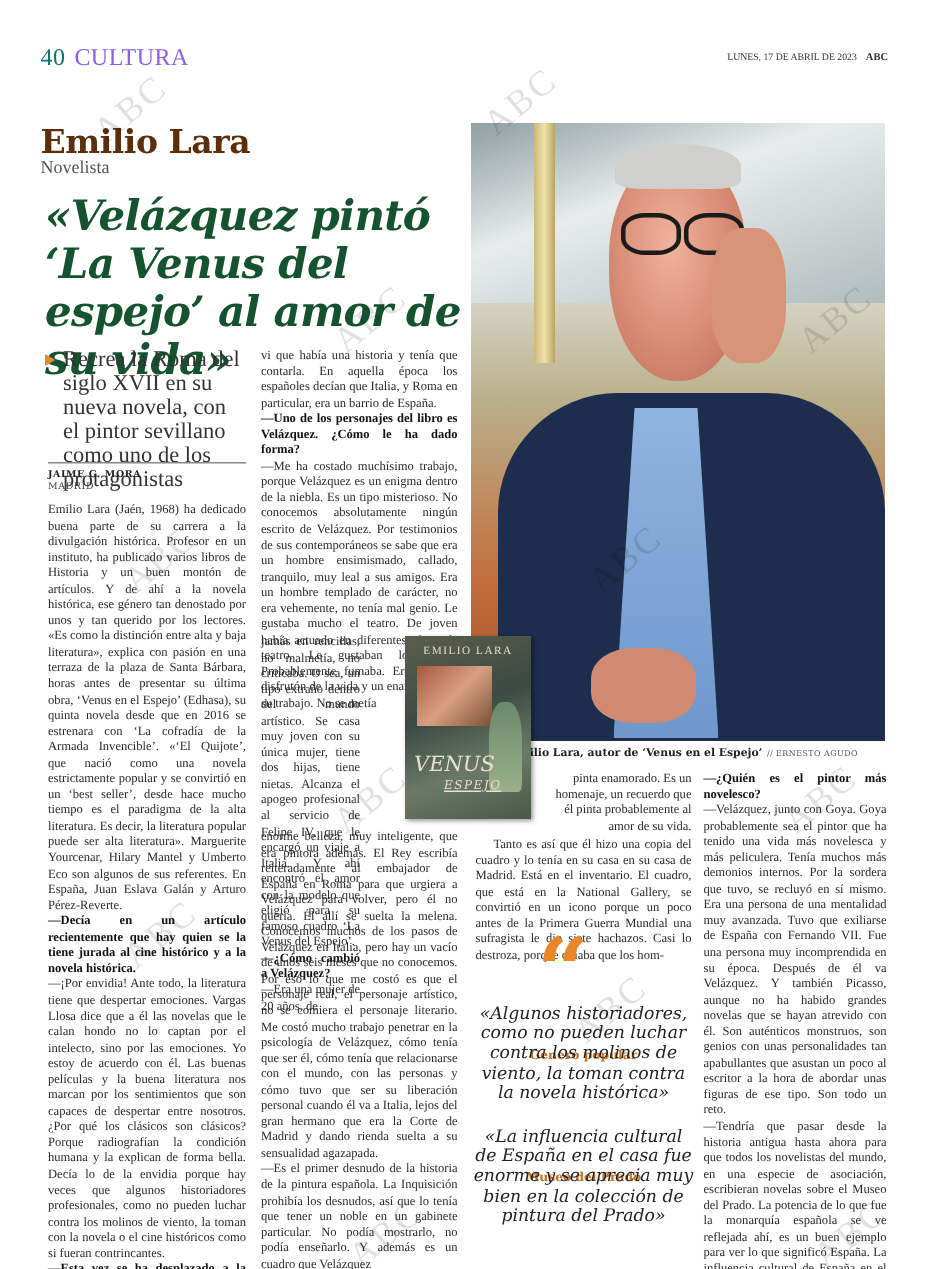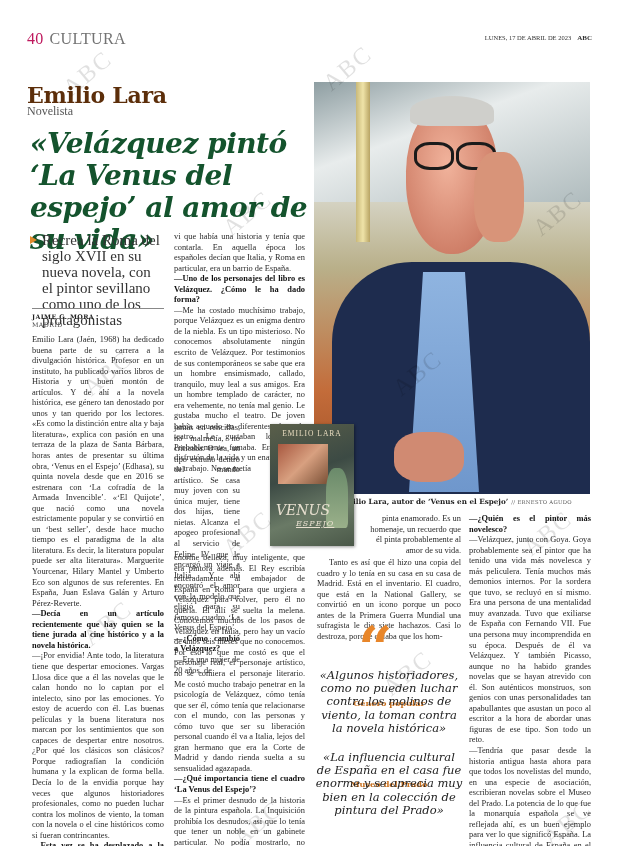--- a/index.html
+++ b/index.html
@@ -1,20 +1,20 @@
 <!DOCTYPE html>
 <html><head>
 <meta charset="utf-8">
 <style>
   html,body{margin:0;padding:0;background:#fff;}
   body{width:620px;height:846px;position:relative;overflow:hidden;font-family:"DejaVu Serif",serif;color:#222;}
   .abs{position:absolute;}
   .section-head{left:27px;top:30px;font-family:"Liberation Serif",serif;font-size:16px;letter-spacing:.3px;}
-  .section-head .num{color:#be185d;margin-right:6px;}
-  .section-head .sec{color:#737373;}
+  .section-head .num{color:#0f766e;margin-right:6px;}
+  .section-head .sec{color:#8b5cf6;}
   .dateline{right:28px;top:34px;font-family:"Liberation Serif",serif;font-size:6.5px;color:#333;}
   .dateline b{margin-left:6px;font-size:7px;}
   .name{left:27px;top:82px;font-family:"DejaVu Serif",serif;font-weight:bold;font-size:22px;color:#5c2e0a;letter-spacing:-.3px;}
   .role{left:27px;top:104px;font-family:"Liberation Serif",serif;font-size:12px;color:#555;}
   .headline{left:30px;top:128px;width:290px;font-family:"DejaVu Serif",serif;font-style:italic;font-weight:bold;font-size:28px;line-height:32px;color:#14532d;letter-spacing:-.5px;}
   .dek{left:32px;top:232px;width:132px;font-family:"Liberation Serif",serif;font-size:15px;line-height:16px;color:#333;}
   .dek .tri{position:absolute;left:-2px;top:4px;width:0;height:0;border-left:7px solid #e08a2c;border-top:4px solid transparent;border-bottom:4px solid transparent;}
   .dek .txt{margin-left:10px;display:block;}
   .rule{left:32px;top:308px;width:132px;height:1px;background:#888;}
   .byline{left:32px;top:313px;font-family:"DejaVu Serif",serif;font-size:6.3px;font-weight:bold;letter-spacing:.4px;}
@@ -88,21 +88,20 @@
   <p class="q">—Uno de los personajes del libro es Velázquez. ¿Cómo le ha dado forma?</p>
   <p>—Me ha costado muchísimo trabajo, porque Velázquez es un enigma dentro de la niebla. Es un tipo misterioso. No conocemos absolutamente ningún escrito de Velázquez. Por testimonios de sus contemporáneos se sabe que era un hombre ensimismado, callado, tranquilo, muy leal a sus amigos. Era un hombre templado de carácter, no era vehemente, no tenía mal genio. Le gustaba mucho el teatro. De joven había actuado en diferentes obras de teatro. Le gustaban los toros. Probablemente fumaba. Era un tipo disfrutón de la vida y un enamorado de su trabajo. No se metía</p>
 </div>
 <div class="abs col col2b">
   <p>jamás en rencillas, no malmetía, no criticaba. O sea, un tipo extraño dentro del mundo artístico. Se casa muy joven con su única mujer, tiene dos hijas, tiene nietas. Alcanza el apogeo profesional al servicio de Felipe IV, que le encargó un viaje a Italia. Y ahí encontró el amor con la modelo que eligió para su famoso cuadro ‘La Venus del Espejo’.</p>
   <p class="q">—¿Cómo cambió a Velázquez?</p>
   <p>—Era una mujer de 20 años, de</p>
 </div>
 <div class="abs col col2c" style="top:553px;">
   <p>enorme belleza, muy inteligente, que era pintora además. El Rey escribía reiteradamente al embajador de España en Roma para que urgiera a Velázquez para volver, pero él no quería. Él allí se suelta la melena. Conocemos muchos de los pasos de Velázquez en Italia, pero hay un vacío de unos seis meses que no conocemos. Por eso lo que me costó es que el personaje real, el personaje artístico, no se comiera el personaje literario. Me costó mucho trabajo penetrar en la psicología de Velázquez, cómo tenía que ser él, cómo tenía que relacionarse con el mundo, con las personas y cómo tuvo que ser su liberación personal cuando él va a Italia, lejos del gran hermano que era la Corte de Madrid y dando rienda suelta a su sensualidad agazapada.</p>
-  <p class="q">—¿Qué importancia tiene el cuadro ‘La Venus del Espejo’?</p>
   <p>—Es el primer desnudo de la historia de la pintura española. La Inquisición prohibía los desnudos, así que lo tenía que tener un noble en un gabinete particular. No podía mostrarlo, no podía enseñarlo. Y además es un cuadro que Velázquez</p>
 </div>
 
 <div class="abs photo">
   <div class="sky"></div>
   <div class="pole"></div>
   <div class="body"></div>
   <div class="shirt"></div>
   <div class="head"></div>
   <div class="hair"></div>

